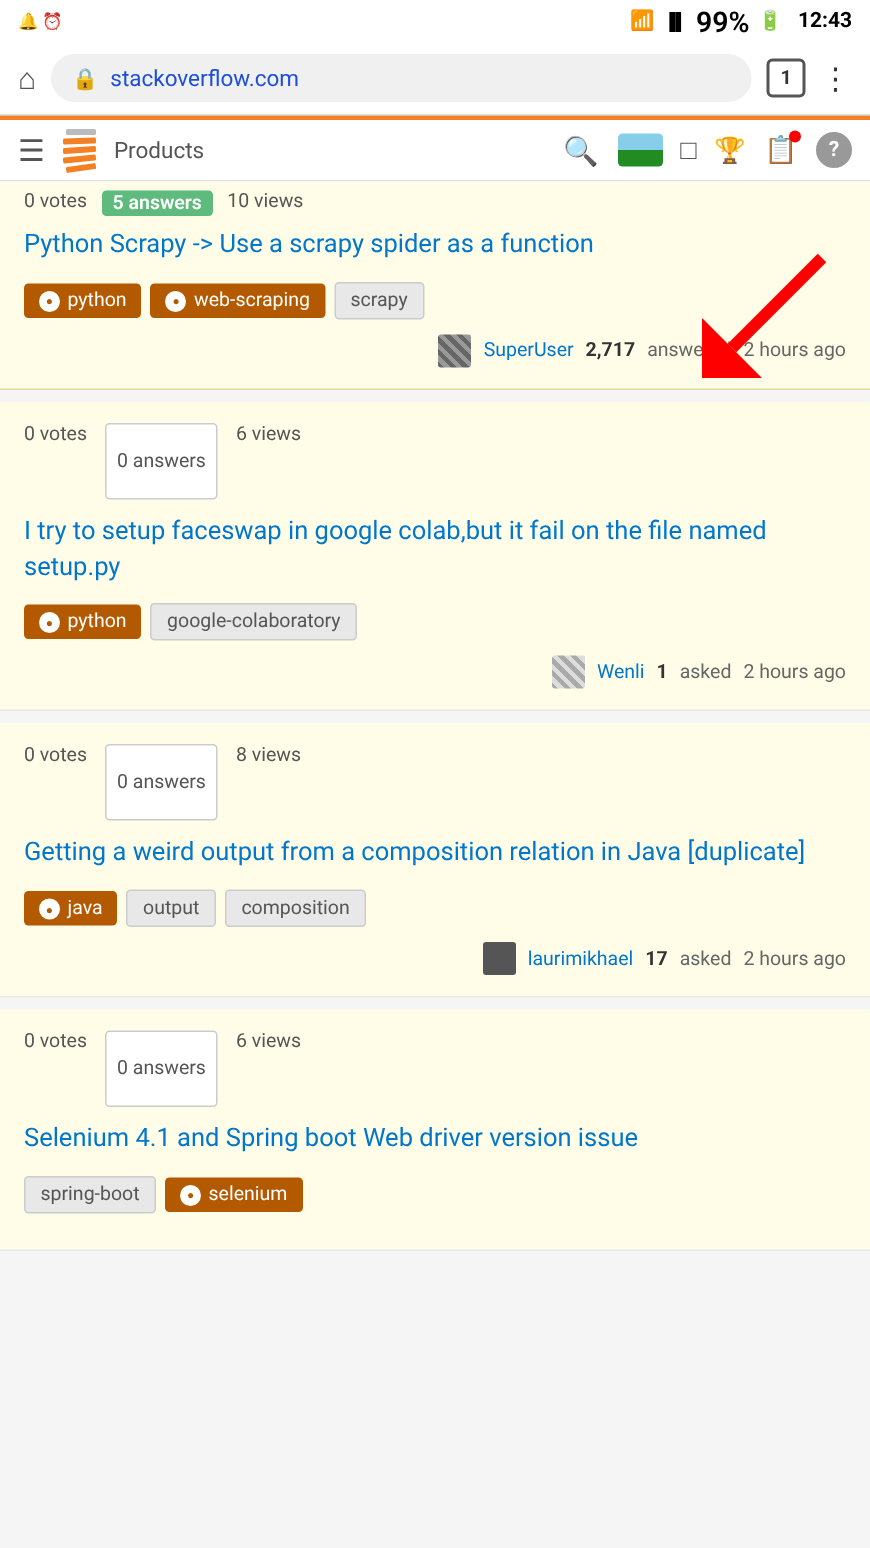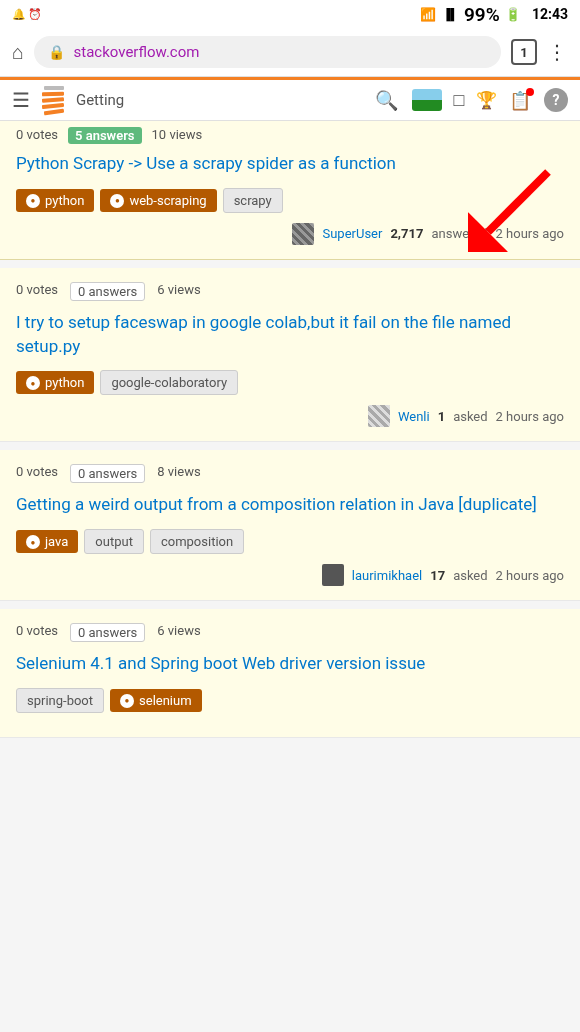--- a/index.html
+++ b/index.html
@@ -90,21 +90,21 @@
       font-size: 13px;
       color: #666;
       margin-bottom: 10px;
       display: flex;
       gap: 12px;
     }
     .meta-item { color: #555; }
     .meta-answers {
       background: white;
       border: 1px solid #ccc;
-      padding: 1px 7px;
+      padding: 17px 7px;
       border-radius: 3px;
       color: #555;
     }
 
     .question-title {
       font-size: 17px;
       color: #0077cc;
       line-height: 1.4;
       margin-bottom: 12px;
       text-decoration: none;
@@ -252,42 +252,42 @@
     <span style="font-size:11px;">▐▌</span>
     <span style="font-size:19px; font-weight:600;">99%</span>
     <span style="font-size:13px;">🔋</span>
     <span style="font-size:14px; font-weight:700; margin-left:4px;">12:43</span>
   </div>
 
   <div class="browser-chrome">
     <span class="home-icon">⌂</span>
     <div class="address-bar">
       <span class="lock-icon">🔒</span>
-      <span style="font-size:15px;color:#a21caf;">stackoverflow.com</span>
+      <span style="font-size:15px;color:#1d4ed8;">stackoverflow.com</span>
     </div>
     <div class="tab-badge">
       <span>1</span>
     </div>
     <span class="menu-dots">⋮</span>
   </div>
 
   <div class="so-navbar">
     <span class="hamburger">☰</span>
 
     <div class="so-logo">
       <div class="so-bars">
         <div class="so-bar" style="width:20px; background:#BCBBBB;"></div>
         <div class="so-bar" style="width:22px; background:#F48024; transform:rotate(-2deg);"></div>
         <div class="so-bar" style="width:22px; background:#F48024; transform:rotate(-4deg);"></div>
         <div class="so-bar" style="width:22px; background:#F48024; transform:rotate(-6deg);"></div>
         <div class="so-bar" style="width:20px; background:#F48024; transform:rotate(-8deg);"></div>
       </div>
     </div>
 
-    <span class="nav-products">Getting</span>
+    <span class="nav-products">Products</span>
 
     <div class="nav-icons">
       <span style="font-size:19px;color:#555;">🔍</span>
 
       <div class="nav-img-icon"></div>
 
       <span style="font-size:18px;color:#555;">□</span>
 
       <span style="font-size:17px;">🏆</span>
 

